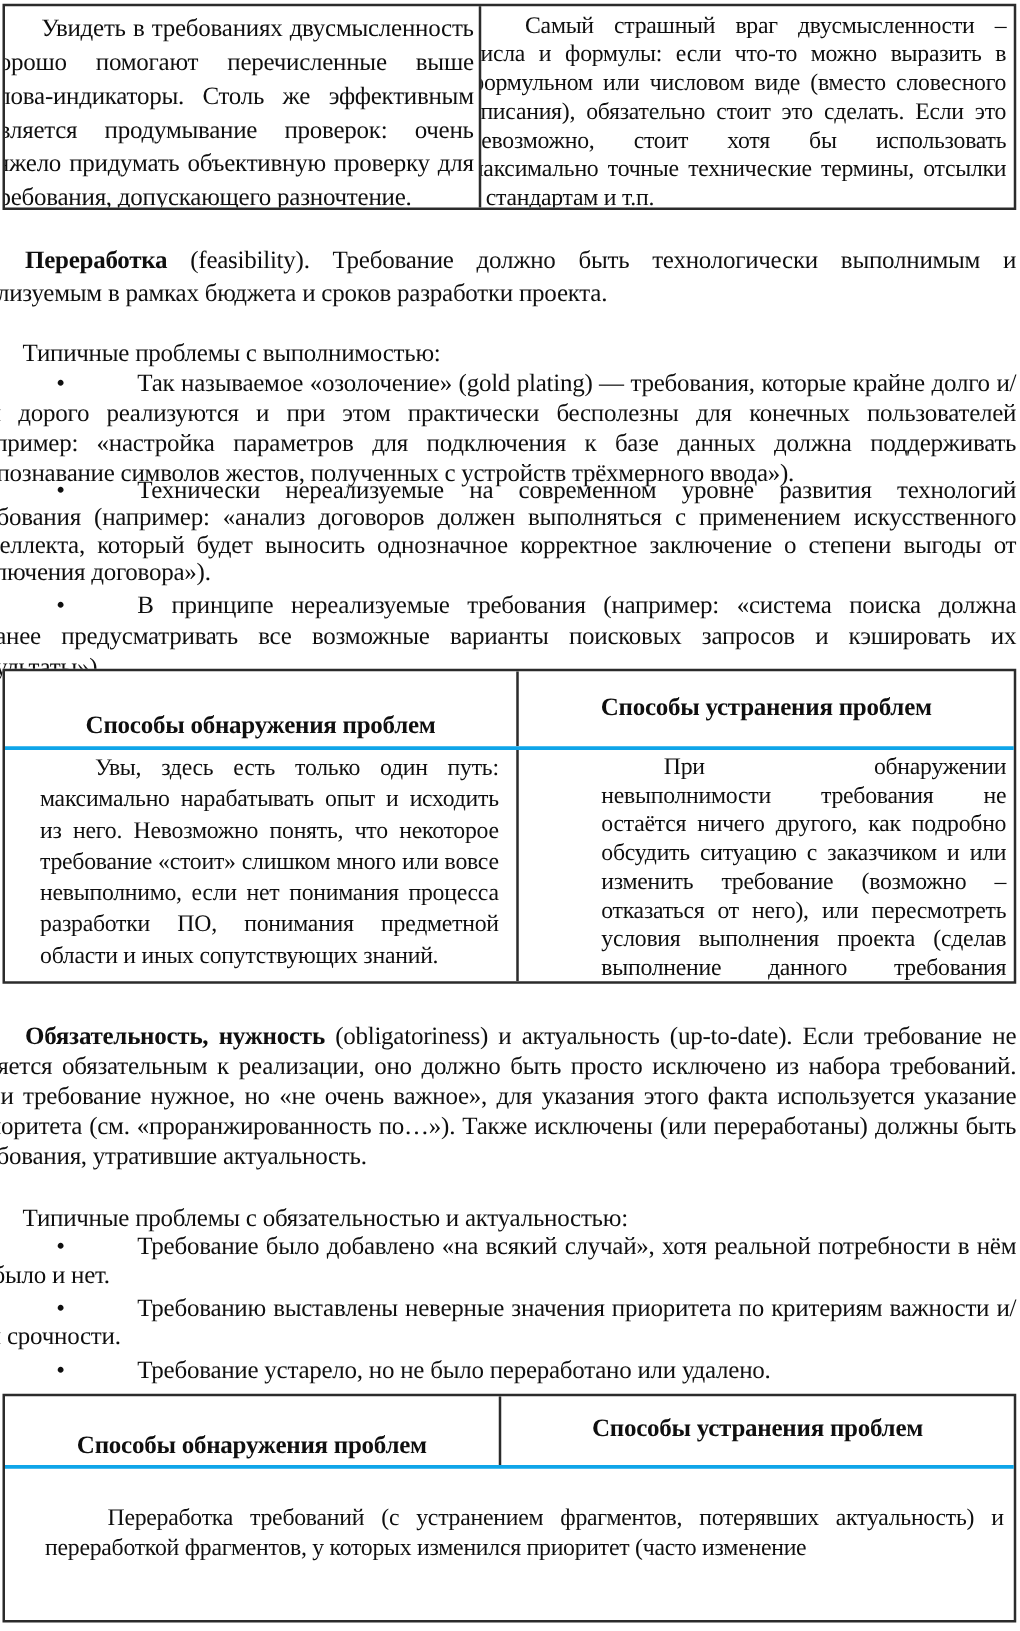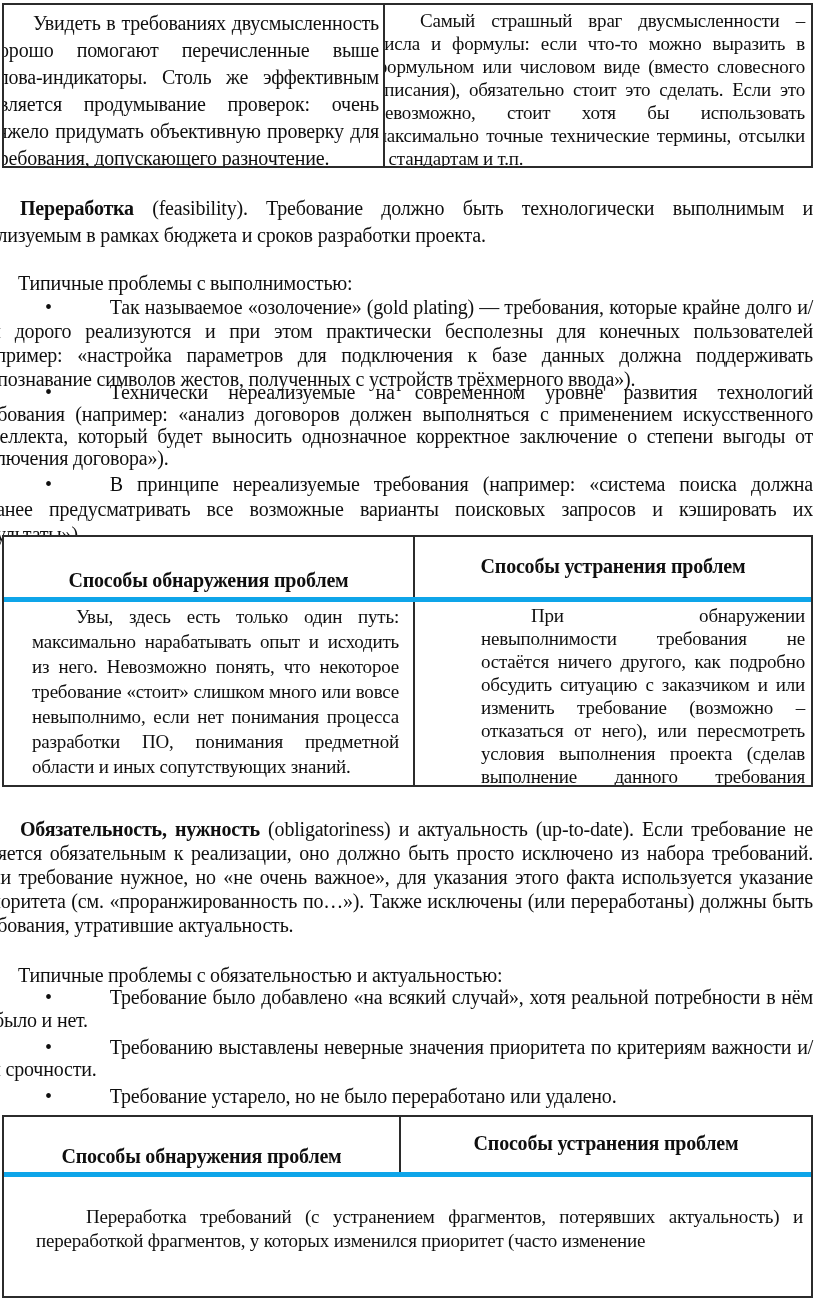--- a/index.html
+++ b/index.html
@@ -27,21 +27,21 @@
   .t1-left .inner {
     margin-left:-14px; margin-right:4px; padding-top:5px;
     font-size:20px; line-height:27px; text-align:justify; text-indent:43px;
   }
   .t1-right .inner {
     margin-left:-10px; margin-right:6px; padding-top:4px;
     font-size:19px; line-height:23px; text-align:justify; text-indent:45px;
   }
 
   
-  .thead { display:flex; border-bottom:5px solid #0ea5e9; overflow:hidden; }
+  .thead { display:flex; border-bottom:3px solid #0ea5e9; overflow:hidden; }
   #table2 .thead { flex:0 0 60px; }
   #table3 .thead { flex:0 0 55px; }
   .tbody { flex:1; display:flex; overflow:hidden;gap:32px; }
 
   .hcell { box-sizing:border-box; text-align:center; font-weight:bold; font-size:20px; line-height:22px; overflow:hidden; }
   .bcell { box-sizing:border-box; overflow:hidden; }
   .col-left2  { width:411px; border-right:2px solid #2b2b2b; }
   .col-right2 { flex:1; }
   .col-left3  { width:397px; border-right:2px solid #2b2b2b; }
   .col-right3 { flex:1; }

